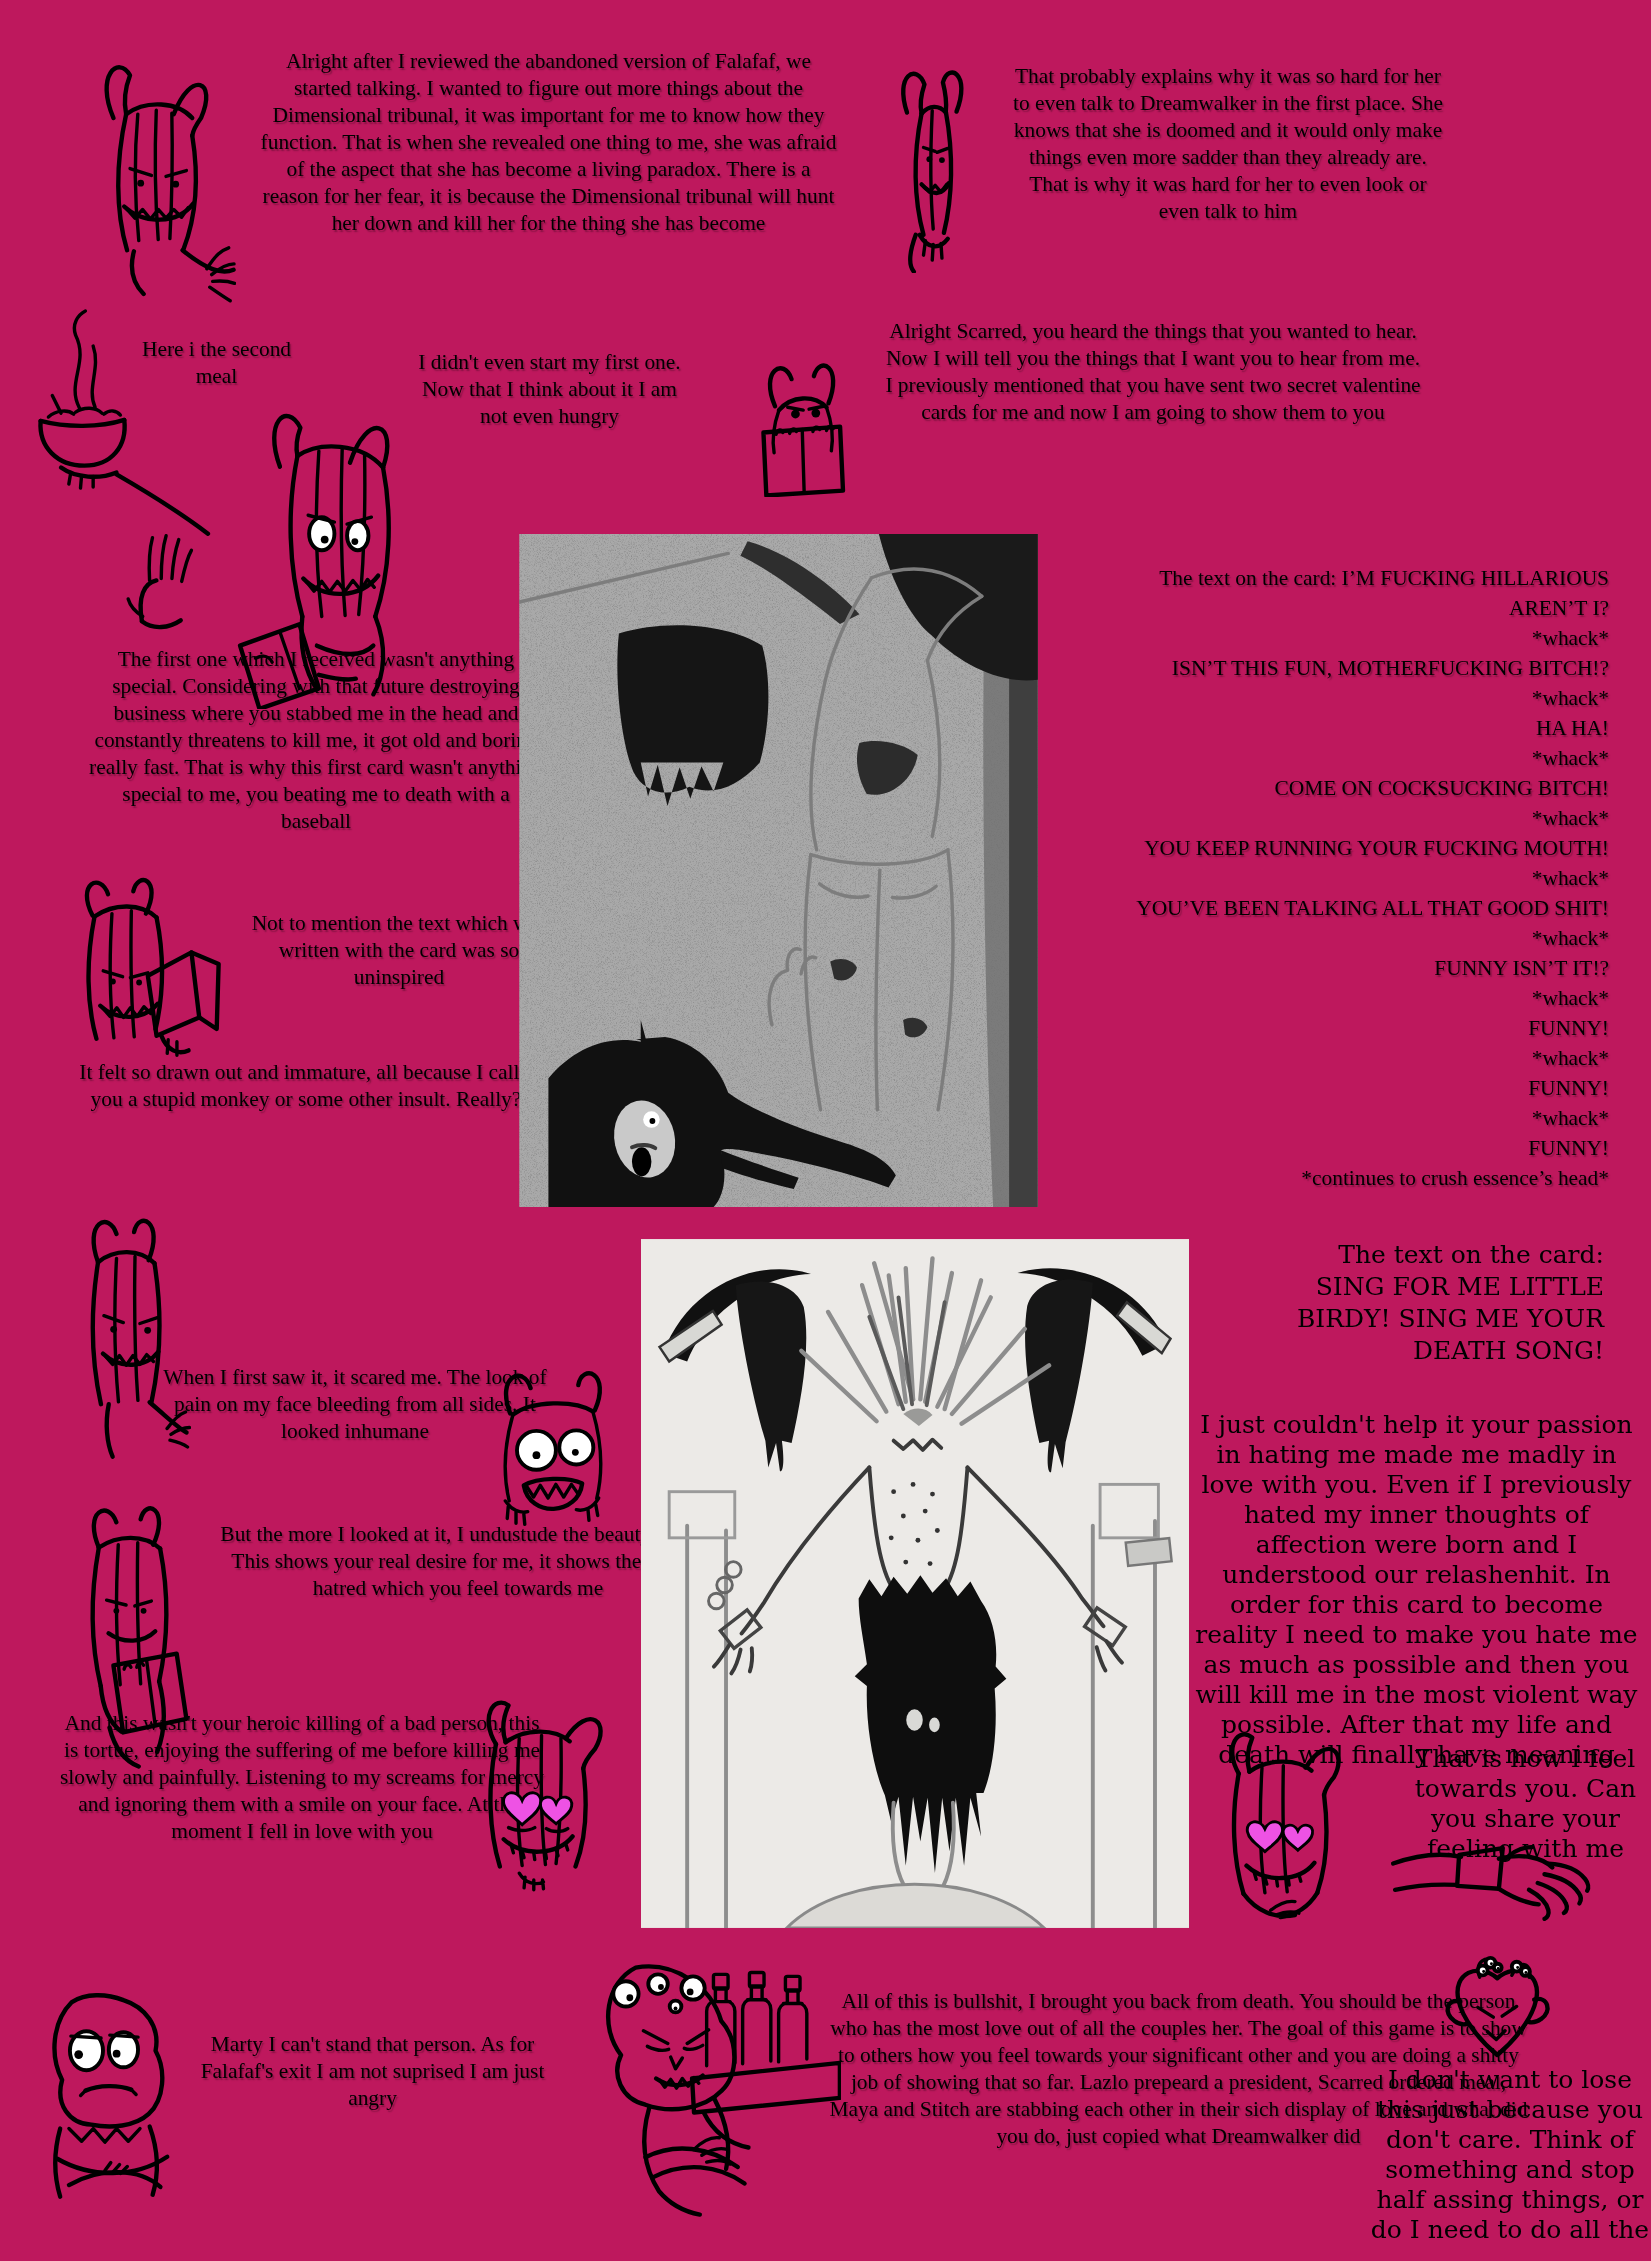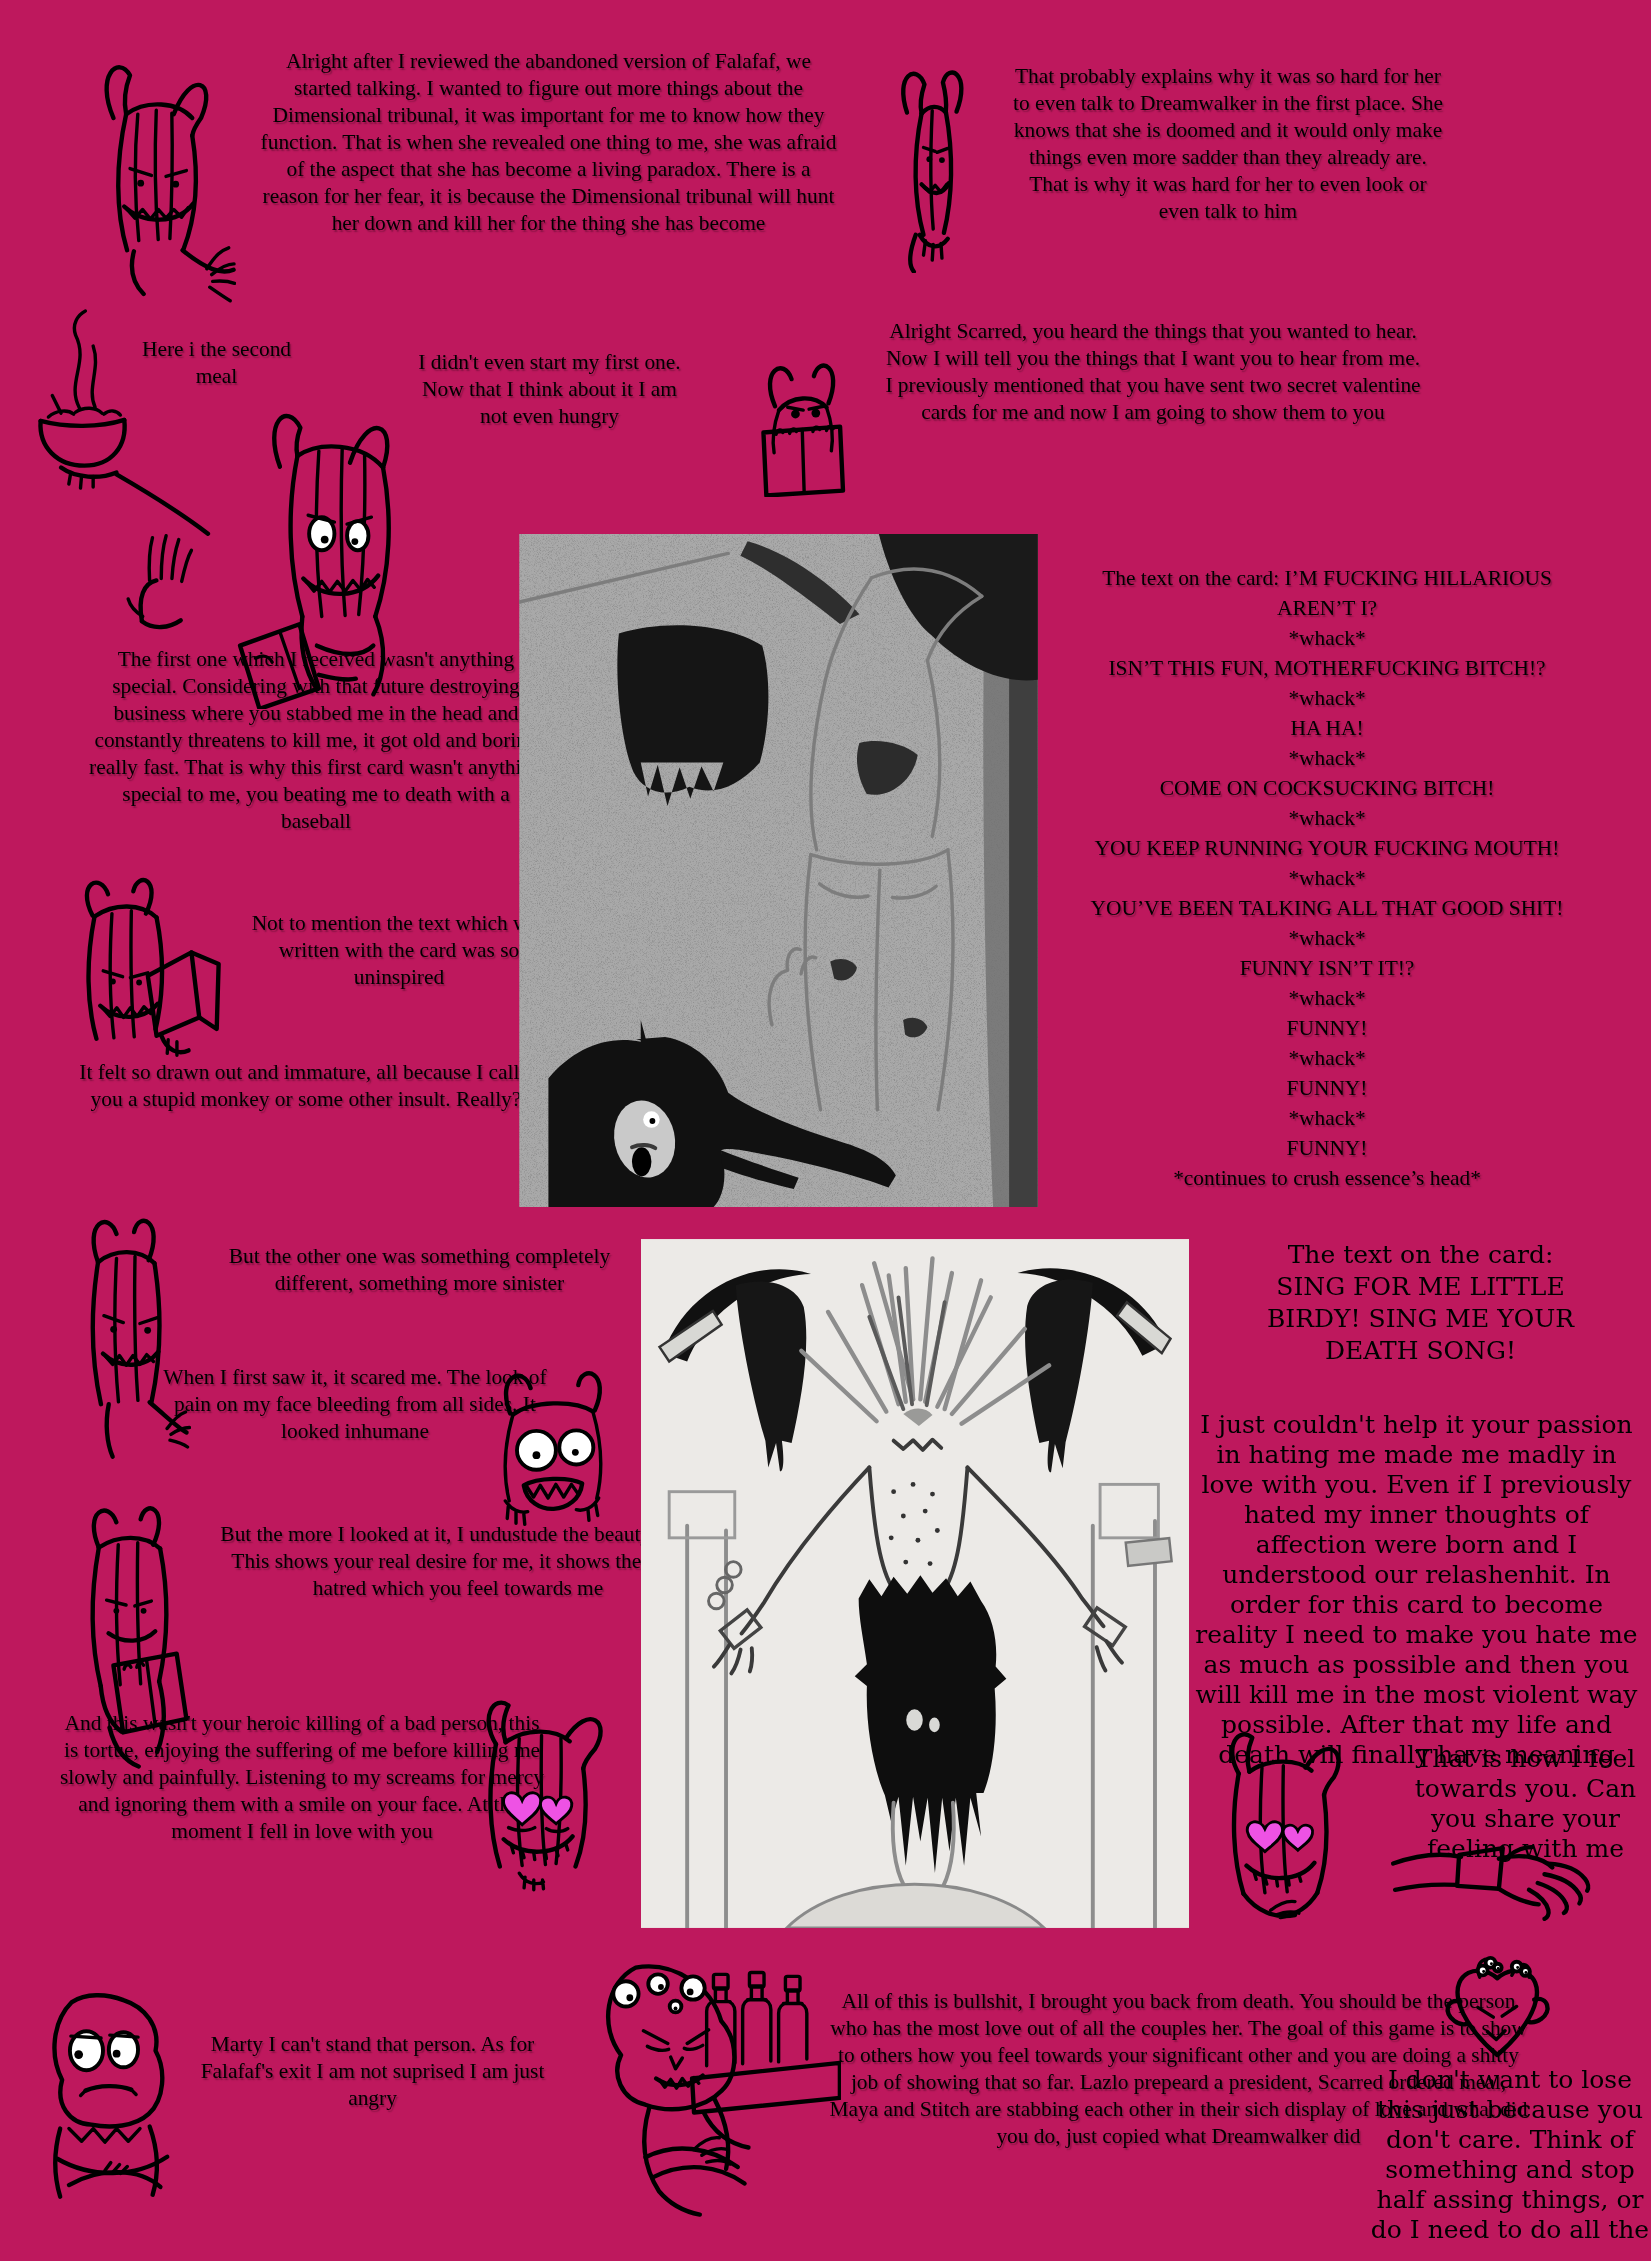--- a/index.html
+++ b/index.html
@@ -2,21 +2,21 @@
 <html style="font-size:7.8px"><head>
 <meta charset="utf-8">
 <style>
   html,body{margin:0;padding:0;background:#ffffff;}
   #page{position:relative;width:1652px;height:2261px;background:#be185d;overflow:hidden;}
   .t{position:absolute;text-align:center;color:#000;}
   .serifc{font-family:"Liberation Serif",serif;font-size:21.4px;line-height:27px;
           text-shadow:1.5px 1.5px 1.5px rgba(0,0,0,0.30);}
   .serifw{font-family:"DejaVu Serif",serif;font-size:25px;line-height:30px;}
   .card{line-height:30px;}
-  .pre{white-space:pre-line;}
+  .pre{white-space:pre-line;text-align:right;}
   .doodle{position:absolute;}
   .ln{fill:none;stroke:#000;stroke-width:9;stroke-linecap:round;stroke-linejoin:round;}
   .ln7{fill:none;stroke:#000;stroke-width:7;stroke-linecap:round;stroke-linejoin:round;}
   .wh{fill:#ffffff;stroke:#000;stroke-width:8;}
   .pk{stroke:#000;stroke-width:6;}
   .sk{fill:none;stroke:#7d7d7d;stroke-width:7;stroke-linecap:round;stroke-linejoin:round;}
   .sk2{fill:none;stroke:#8d8d8d;stroke-width:8;stroke-linecap:round;stroke-linejoin:round;}
   .dk{fill:none;stroke:#3a3a3a;stroke-width:8;stroke-linecap:round;stroke-linejoin:round;}
 </style>
 </head>
@@ -46,21 +46,20 @@
 *whack*
 FUNNY!
 *whack*
 FUNNY!
 *whack*
 FUNNY!
 *continues to crush essence’s head*</div>
   <div class="t serifc" style="left:85px;top:646px;width:462px;">The first one which I received wasn't anything special. Considering with that future destroying business where you stabbed me in the head and constantly threatens to kill me, it got old and boring really fast. That is why this first card wasn't anything special to me, you beating me to death with a baseball</div>
   <div class="t serifc" style="left:241px;top:910px;width:316px;">Not to mention the text which was written with the card was so uninspired</div>
   <div class="t serifc" style="left:75px;top:1059px;width:469px;">It felt so drawn out and immature, all because I called you a stupid monkey or some other insult. Really?!</div>
-  <div class="t serifc" style="left:203px;top:1243px;width:433px;">But the other one was something completely different, something more sinister</div>
   <div class="t serifc" style="left:152px;top:1364px;width:406px;">When I first saw it, it scared me. The look of pain on my face bleeding from all sides. It looked inhumane</div>
   <div class="t serifc" style="left:203px;top:1521px;width:510px;">But the more I looked at it, I undustude the beauty in it. This shows your real desire for me, it shows the pure hatred which you feel towards me</div>
   <div class="t serifc" style="left:59px;top:1710px;width:486px;">And this wasn't your heroic killing of a bad person, this is tortue, enjoying the suffering of me before killing me slowly and painfully. Listening to my screams for mercy and ignoring them with a smile on your face. At that moment I fell in love with you</div>
   <div class="t serifw pre" style="left:1237px;top:1239px;width:367px;line-height:32px;">The text on the card:
 SING FOR ME LITTLE
 BIRDY! SING ME YOUR
 DEATH SONG!</div>
   <div class="t serifw" style="left:1189px;top:1410px;width:455px;">I just couldn't help it your passion in hating me made me madly in love with you. Even if I previously hated my inner thoughts of affection were born and I understood our relashenhit. In order for this card to become reality I need to make you hate me as much as possible and then you will kill me in the most violent way possible. After that my life and death will finally have meaning</div>
   <div class="t serifw" style="left:1410px;top:1744px;width:231px;">That is how I feel towards you. Can you share your feeling with me</div>
   <div class="t serifc" style="left:184px;top:2031px;width:377px;">Marty I can't stand that person. As for Falafaf's exit I am not suprised I am just angry</div>

